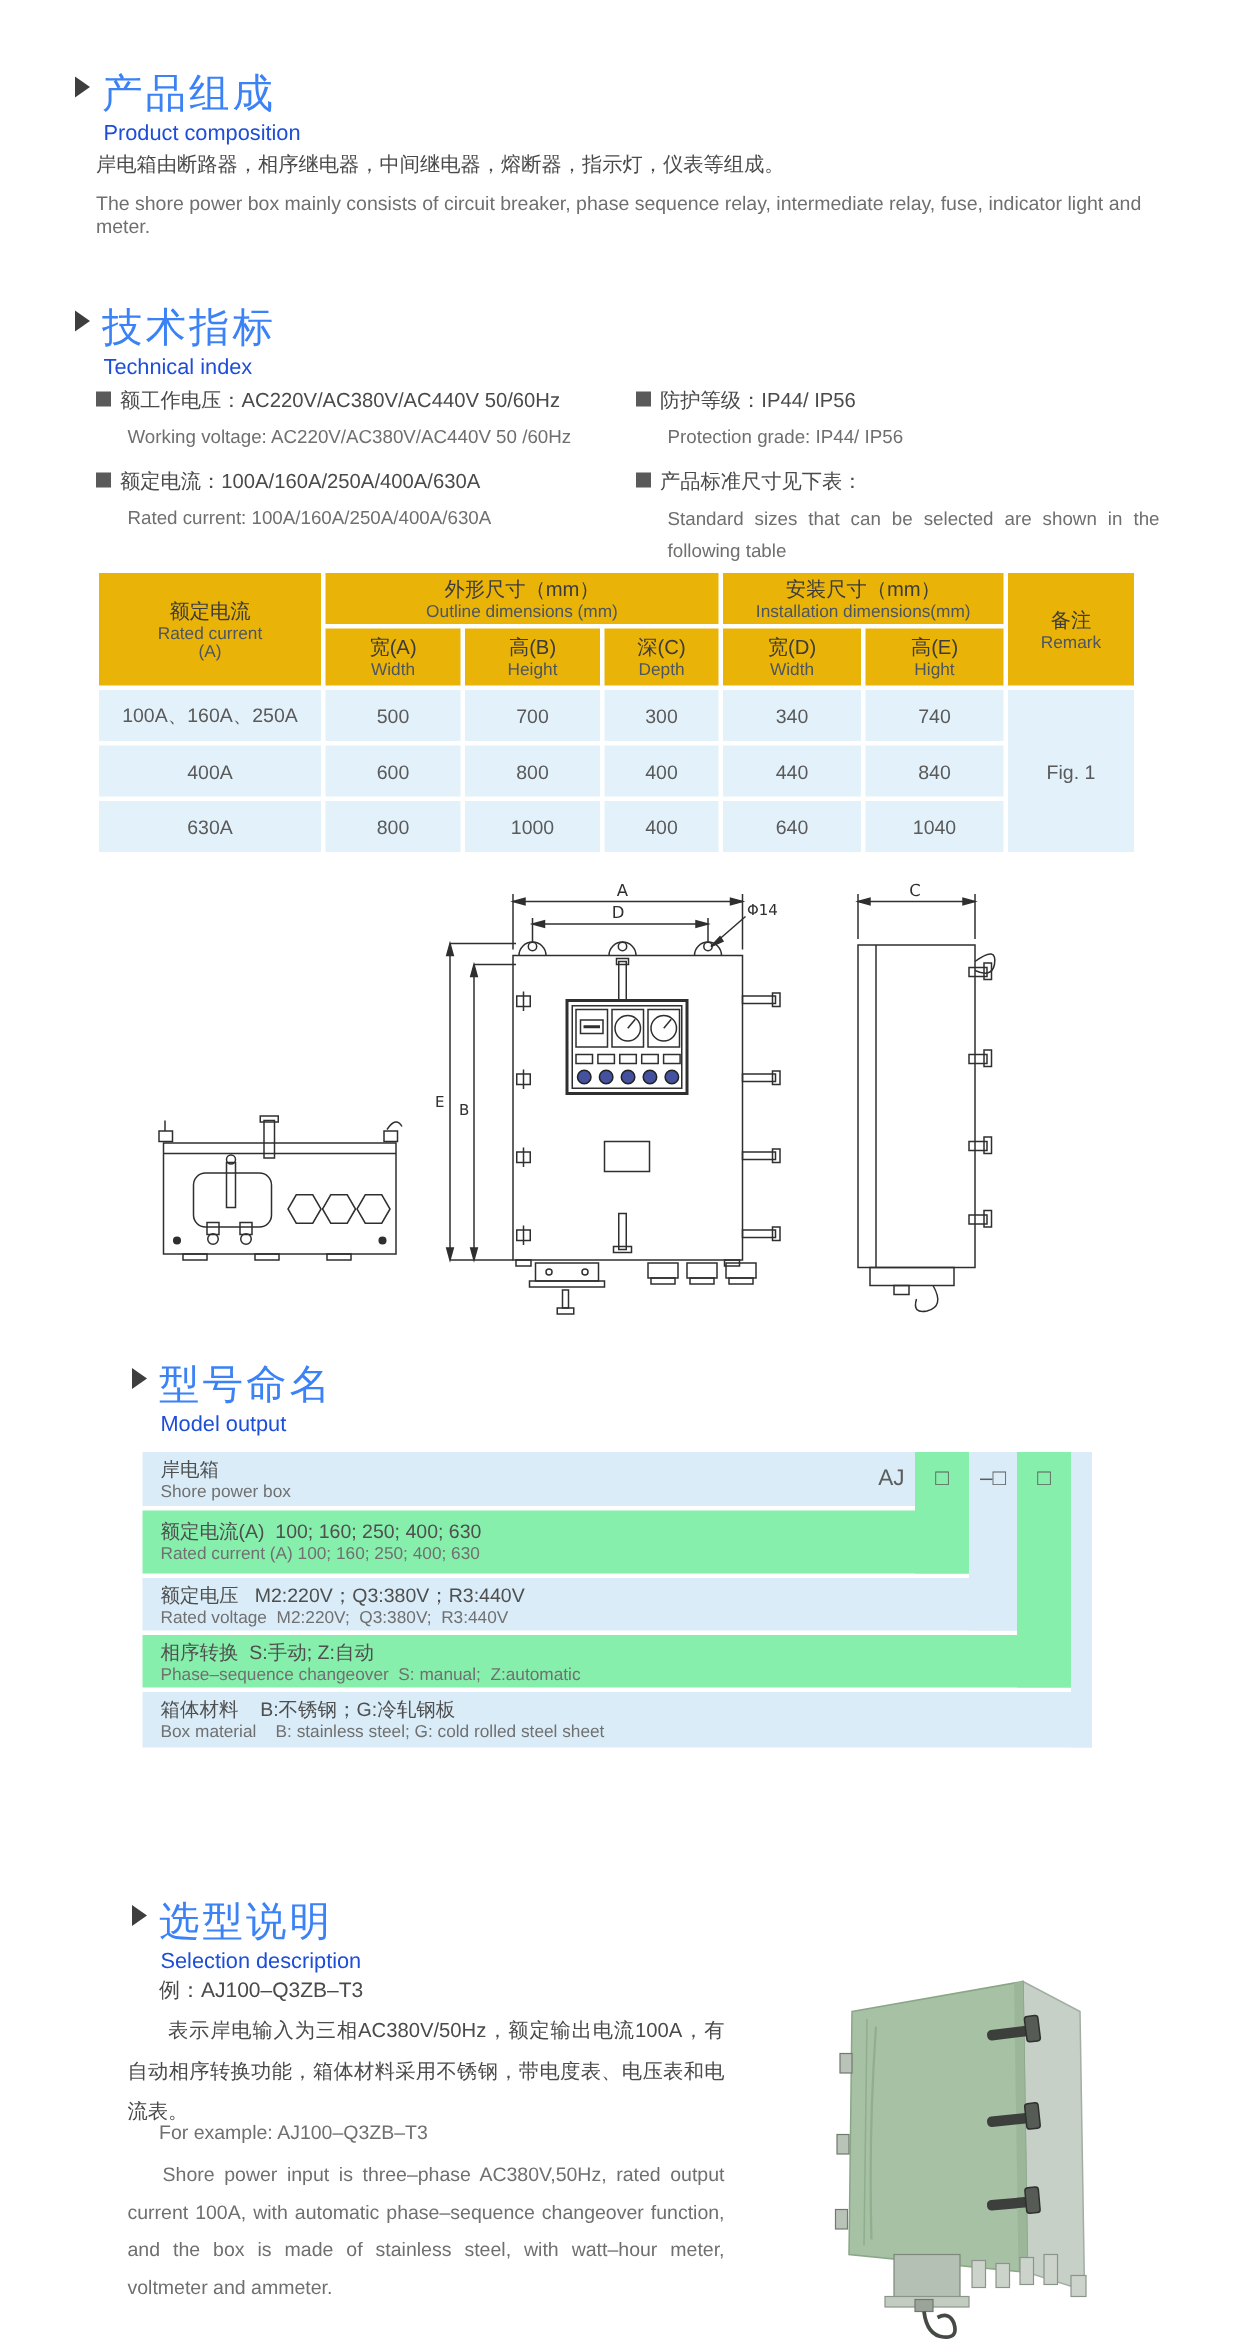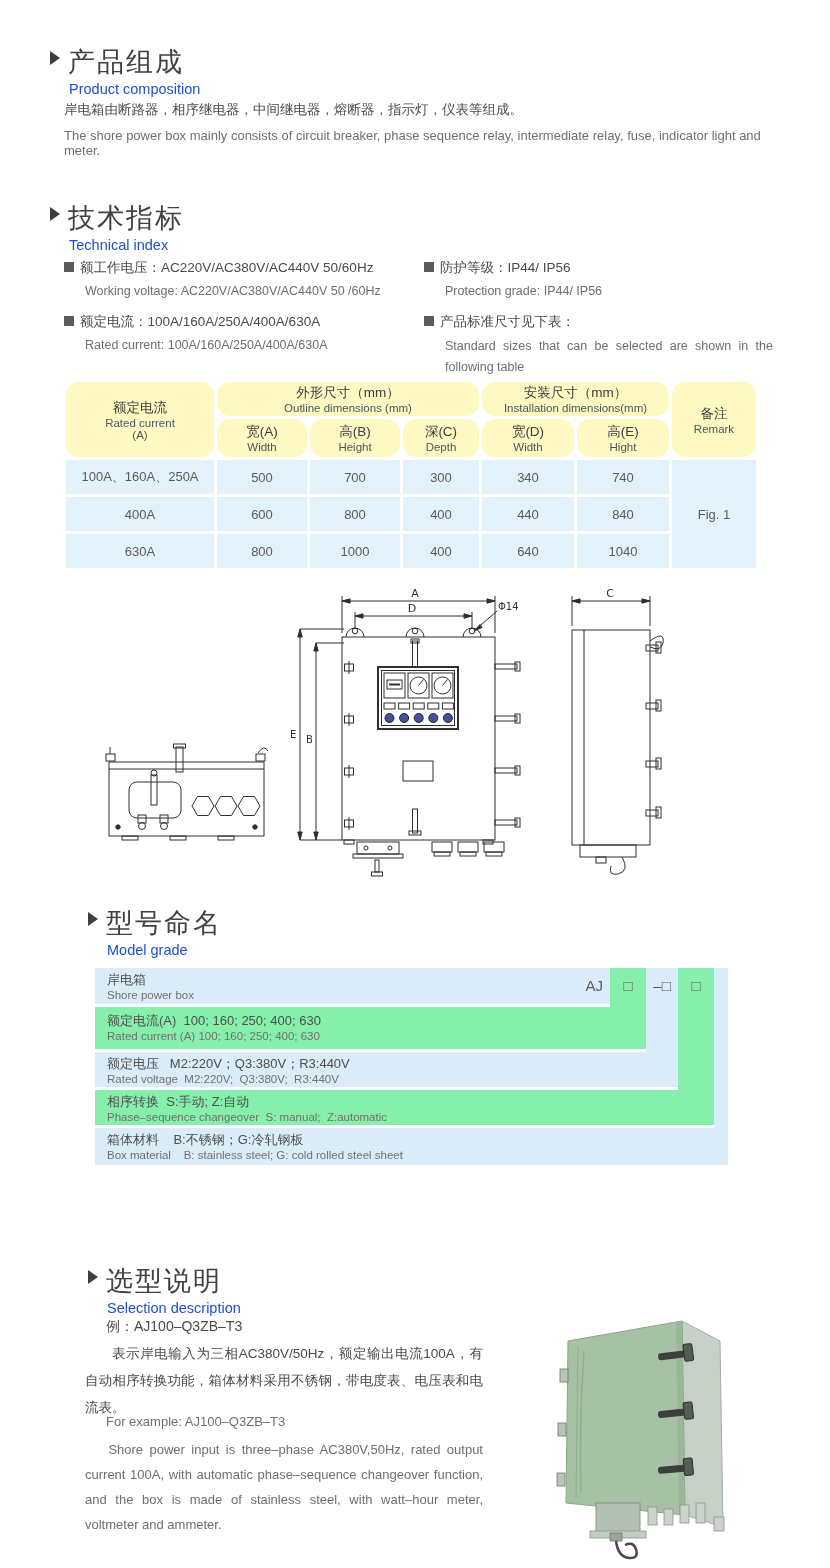--- a/index.html
+++ b/index.html
@@ -6,32 +6,32 @@
   body{
     width:830px;height:1568px;position:relative;background:#ffffff;
     font-family:"Liberation Sans","DejaVu Sans",sans-serif;
     -webkit-font-smoothing:antialiased;overflow:hidden;
   }
   .abs{position:absolute;}
   
   .sec-arrow{display:inline-block;width:0;height:0;border-left:10px solid #3e3e3e;
     border-top:7px solid transparent;border-bottom:7px solid transparent;
     vertical-align:6px;margin-right:8px;}
-  .tcn{font-size:27px;color:#404040;letter-spacing:2px;}
+  .tcn{font-size:27px;color:#3b82f6;letter-spacing:2px;}
   .ten{font-size:14.5px;color:#1d4ed8;margin-left:19px;margin-top:1px;}
   .cnp{color:#4a4a4a;font-size:13.5px;}
   .enp{color:#6f6f6f;font-size:13px;}
   
   .bullet{display:inline-block;width:10px;height:10px;background:#5a5a5a;margin-right:6px;}
   .ti-cn{font-size:13.5px;color:#4a4a4a;}
   .ti-en{font-size:12.5px;color:#6f6f6f;}
   
   table.size{border-collapse:separate;border-spacing:3px;table-layout:fixed;}
   table.size td,table.size th{padding:0;text-align:center;vertical-align:middle;font-weight:normal;}
-  .th{background:#fef9c3;color:#3c3c3c;border-radius:13px;}
+  .th{background:#eab308;color:#3c3c3c;}
   .th .l1{font-size:13.5px;}
   .th .l2{font-size:11.5px;color:#4c5560;}
   .td{background:#e3f1fa;color:#5a5a5a;font-size:13px;}
   
   .mn-wrap{left:95px;top:968px;width:633px;height:240px;}
   .mn-row{position:relative;margin-bottom:3px;padding:3px 4px 0 12px;box-sizing:border-box;}
   .mn-blue{background:#d9ecf8;}
   .mn-gray{background:#86efac;}
   .mn-cn{font-size:13px;color:#4f4f4f;line-height:17px;white-space:pre;}
   .mn-en{font-size:11.5px;color:#707070;line-height:15px;white-space:pre;}
@@ -316,21 +316,21 @@
       <circle cx="195" cy="242" r="2.2" fill="#2f2f2f"></circle>
 
     <rect x="62" y="251" width="16" height="4"></rect>
       <rect x="110" y="251" width="16" height="4"></rect>
       <rect x="158" y="251" width="16" height="4"></rect>
   </g>
 </svg>
 
 <div class="abs" style="left:88px;top:905px;">
   <span class="sec-arrow"></span><span class="tcn">型号命名</span>
-  <div class="ten">Model grade</div>
+  <div class="ten">Model output</div>
 </div>
 
 <div class="abs mn-wrap">
 
   <div class="mn-col mn-gray" style="left:515px;width:36px;height:81px;"></div>
   <div class="mn-col mn-blue" style="left:551px;width:32px;height:119px;"></div>
   <div class="mn-col mn-gray" style="left:583px;width:36px;height:157px;"></div>
   <div class="mn-col mn-blue" style="left:619px;width:14px;height:197px;"></div>
 
   <div class="mn-row mn-blue" style="width:515px;height:36px;">

